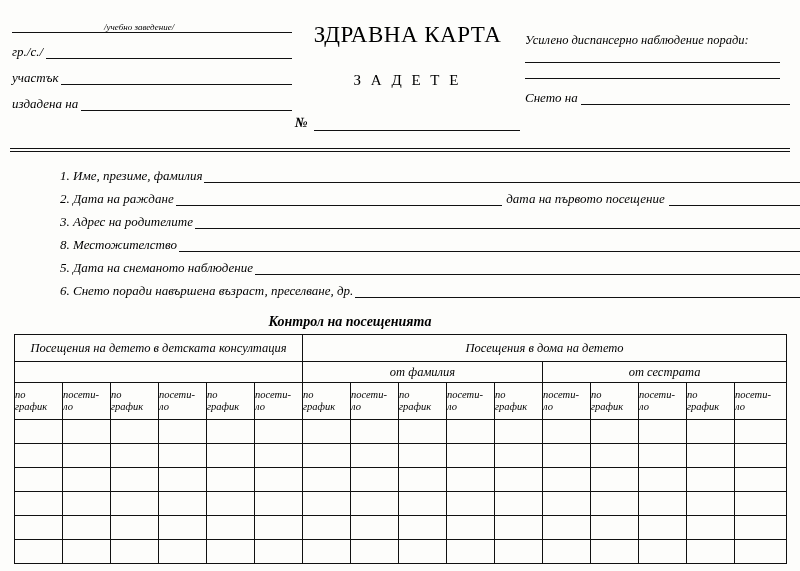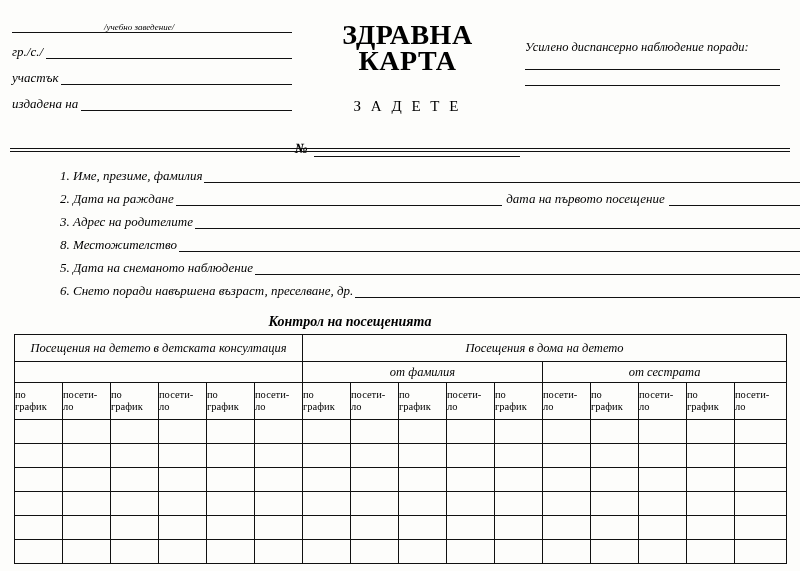--- a/index.html
+++ b/index.html
@@ -40,21 +40,21 @@
   .hdr-mid {
     position: absolute;
     left: 295px;
     top: 22px;
     width: 225px;
     text-align: center;
   }
   .hdr-right {
     position: absolute;
     left: 525px;
-    top: 40px;
+    top: 33px;
     width: 265px;
   }
 
   .tiny-label {
     font-size: 9px;
     font-style: italic;
     font-family: "Liberation Serif", serif;
     margin-left: 92px;
     line-height: 10px;
   }
@@ -77,22 +77,22 @@
     padding-right: 3px;
     line-height: 14px;
   }
   .fieldrow .line {
     flex: 1 1 auto;
     border-bottom: 1.3px solid #111;
     height: 12px;
   }
 
   .title-main {
-    font-size: 28px;
-    font-weight: bold;
+    font-size: 23px;
+    font-weight: normal;
     letter-spacing: 0.5px;
     font-family: "Liberation Serif", serif;
     line-height: 26px;
   }
   .title-sub {
     font-size: 15px;
     font-weight: normal;
     letter-spacing: 3px;
     margin-top: 24px;
   }
@@ -201,20 +201,21 @@
   }
   .sub-head {
     text-align: center;
     font-size: 12.5px;
     font-style: italic;
     height: 20px;
     vertical-align: middle;
   }
   .col-head {
     font-size: 10.5px;
+    font-style: italic;
     height: 36px;
     vertical-align: middle;
     padding-left: 4px;
     line-height: 12px;
   }
   .data-row td {
     height: 23px;
   }
 </style>
 </head>
@@ -249,20 +250,24 @@
         <span>№</span>
         <span class="line"></span>
       </div>
     </div>
 
     <div class="hdr-right">
       <div class="right-note">Усилено диспансерно наблюдение поради:</div>
       <div class="right-line short"></div>
       <div class="right-line short"></div>
 
+      <div class="fieldrow">
+        <span class="lbl">Снето на</span>
+        <span class="line"></span>
+      </div>
     </div>
   </div>
 
   <div class="sep-double"></div>
 
   <div class="fields">
 
     <div class="frow">
       <span class="lbl">1. Име, презиме, фамилия</span>
       <span class="line"></span>

